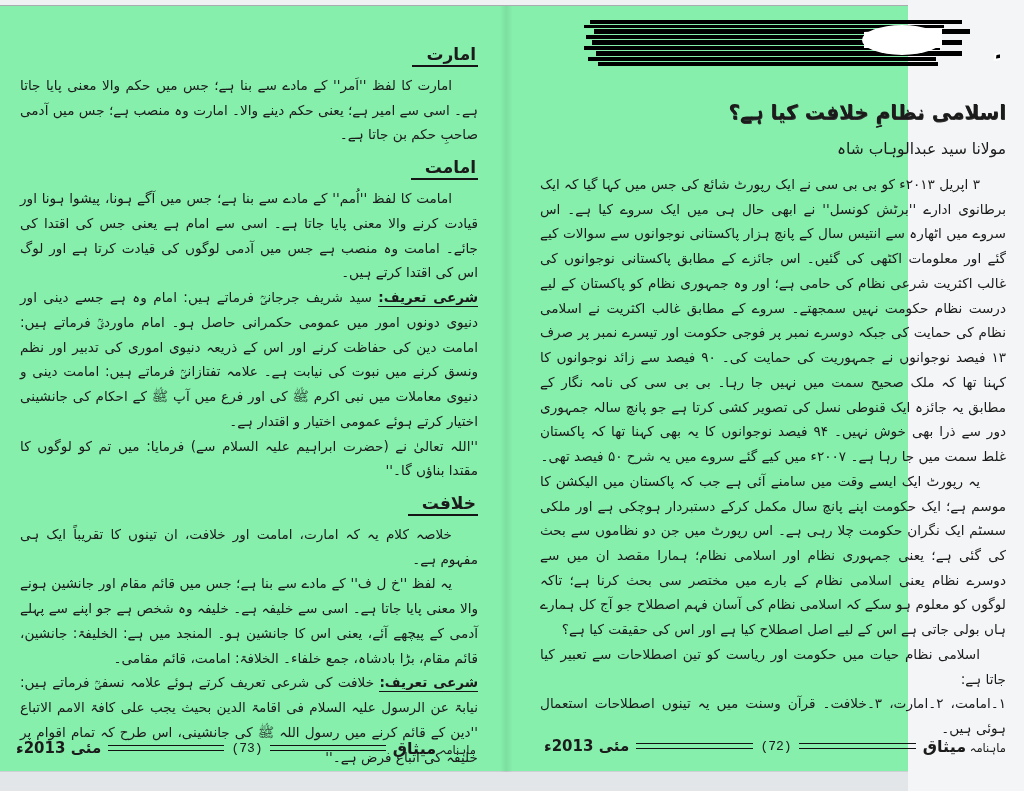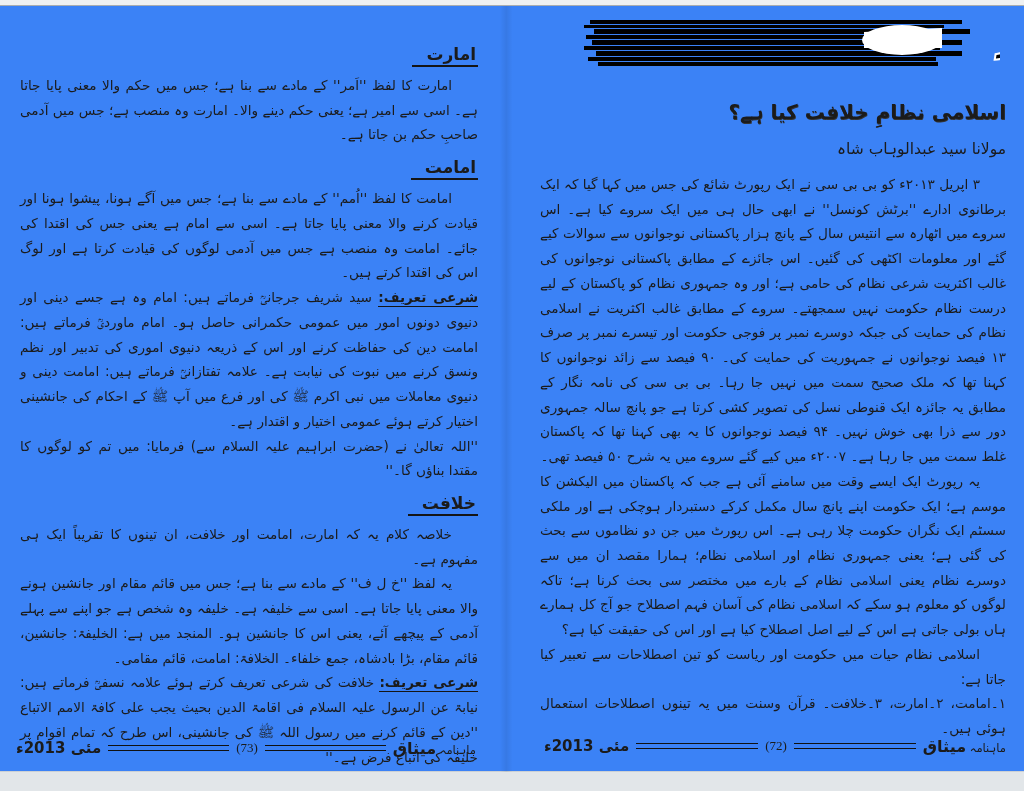--- a/index.html
+++ b/index.html
@@ -2,21 +2,21 @@
 <html lang="ur" dir="ltr"><head>
 <meta charset="utf-8">
 <style>
   html,body{margin:0;padding:0;}
   body{
     width:1024px;height:791px;overflow:hidden;
     background:#f4f5f6;
     font-family:"DejaVu Sans",sans-serif;
     color:#1b1b1b;
   }
-  .canvas{position:relative;width:1024px;height:791px;background:#3b82f6;}
+  .canvas{position:relative;width:908px;height:791px;background:#86efac;}
   .top-strip{position:absolute;top:0;left:0;right:0;height:5px;background:#eff1f2;border-bottom:1px solid #a9adb0;}
   .bottom-strip{position:absolute;bottom:0;left:0;right:0;height:19px;background:#e2e6e9;border-top:1px solid #ccd1d5;}
   .page-divider{position:absolute;top:6px;bottom:19px;left:500px;width:14px;
     background:linear-gradient(90deg,rgba(0,0,0,0.00),rgba(0,0,0,0.07) 45%,rgba(0,0,0,0.00) 90%);}
   .page{position:absolute;direction:rtl;}
   .page-left{left:20px;top:34px;width:458px;}
   .page-right{left:540px;top:12px;width:466px;}
 
   
   .sec-heading{
@@ -40,21 +40,21 @@
 
   
   .footer{
     position:absolute;display:flex;align-items:center;direction:rtl;height:20px;
   }
   .footer-left{left:16px;top:738px;width:460px;}
   .footer-right{left:544px;top:736px;width:462px;}
   .pub-name{white-space:nowrap;font-size:11.5px;}
   .pub-name b{font-size:16px;letter-spacing:0;}
   .rule{flex:1;height:3.5px;border-top:1.4px solid #111;border-bottom:1.4px solid #111;margin:0 7px;}
-  .page-num{font-size:13px;font-family:Liberation Serif, serif;white-space:nowrap;}
+  .page-num{font-size:13px;font-family:Liberation Mono, monospace;white-space:nowrap;}
   .issue-date{white-space:nowrap;font-size:15px;font-weight:bold;}
 </style>
 </head>
 <body>
 
 <div class="canvas">
   <div class="top-strip"></div>
   <div class="bottom-strip"></div>
   <div class="page-divider"></div>
 

